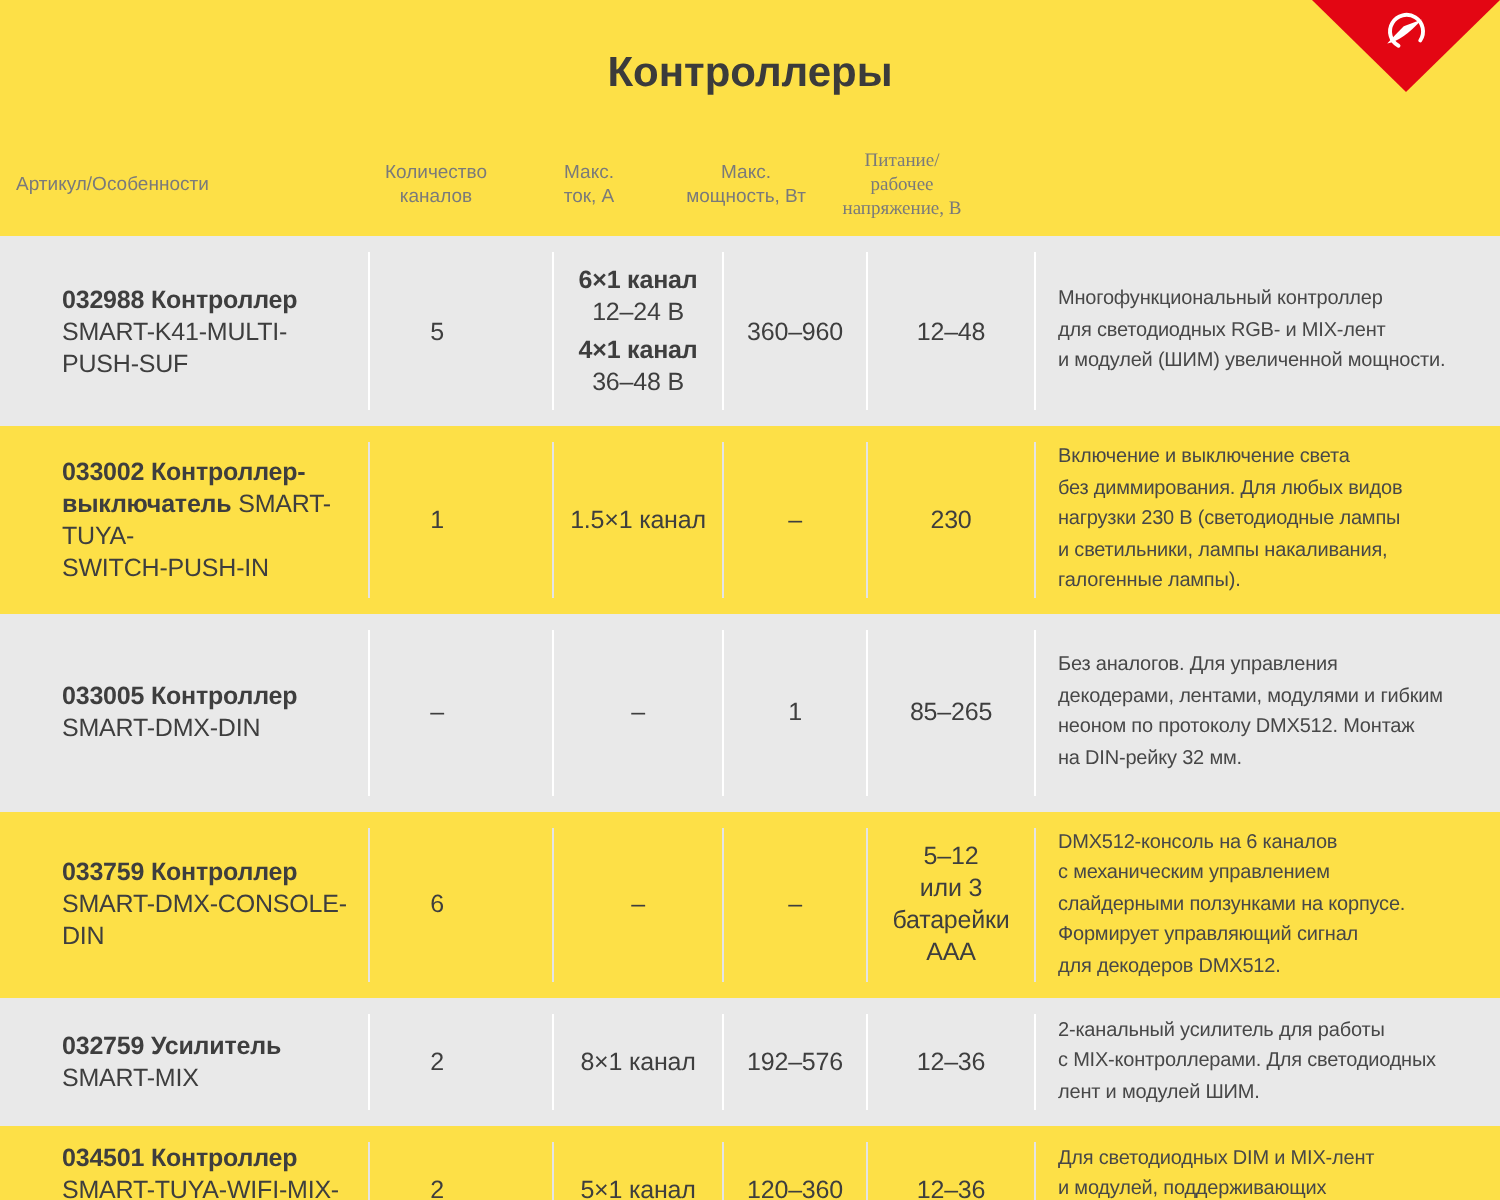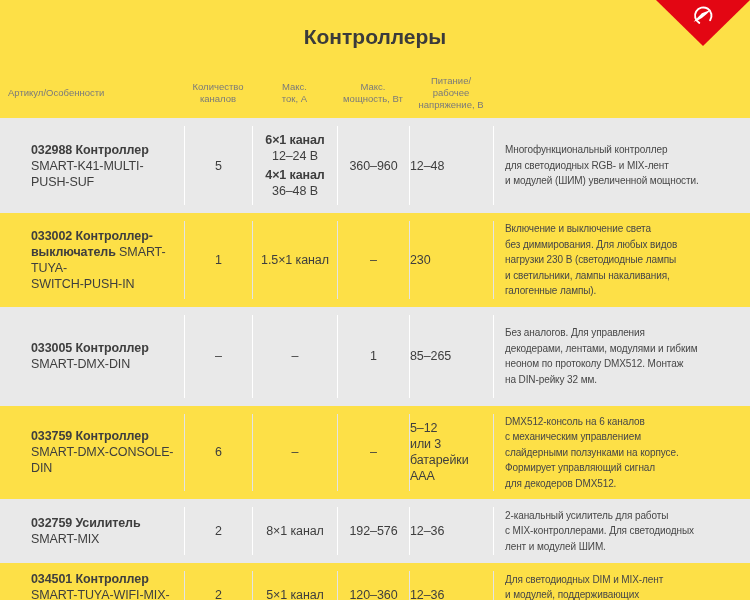--- a/index.html
+++ b/index.html
@@ -70,40 +70,40 @@
     color: #3e3e3e;
     letter-spacing: -0.1px;
   }
   .cell + .cell { border-left: 1px solid var(--sep); }
 
   
   .c-name     { width: 184px; padding: 0 4px 0 8px; text-align: left; display: block; white-space: pre-line; }
   .c-name { display: flex; }
   .c-name .inner { white-space: pre-line; margin-left: 23px; }
   .c-channels { width: 68px;  text-align: center; }
-  .c-current  { width: 85px;  text-align: center; }
+  .c-current  { width: 85px;  text-align: center; margin-left: 24px; }
   .c-power    { width: 72px;  text-align: center; }
-  .c-voltage  { width: 84px;  text-align: left; white-space: pre-line; }
+  .c-voltage  { width: 84px;  text-align: center; white-space: pre-line; }
   .c-features { flex: 1; padding: 0 8px 0 11px; text-align: left;
                 font-size: 10px; line-height: 15.5px; color: #474747;
                 white-space: pre-line; }
 
   .b  { font-weight: 700; }
   .nm { font-weight: 400; }
 
   .cur-g { display: block; }
   .cur-g + .cur-g { margin-top: 3px; }
   .cur-g .b, .cur-g .sub { display: block; }
 
   
   .th-name     { width: 184px; text-align: left; padding-left: 8px; }
   .th-channels { width: 68px; }
   .th-current  { width: 85px; }
   .th-power    { width: 72px; }
-  .th-voltage  { width: 84px; }
+  .th-voltage  { width: 84px; font-family: Liberation Serif, serif; }
   .th-features { flex: 1; }
 
   
   .row:nth-child(1) { min-height: 74px; }
   .row:nth-child(2) { min-height: 95px; }
   .row:nth-child(3) { min-height: 78px; }
   .row:nth-child(4) { min-height: 99px; }
   .row:nth-child(5) { min-height: 63px; }
   .row:nth-child(6) { min-height: 64px; }
 </style>

